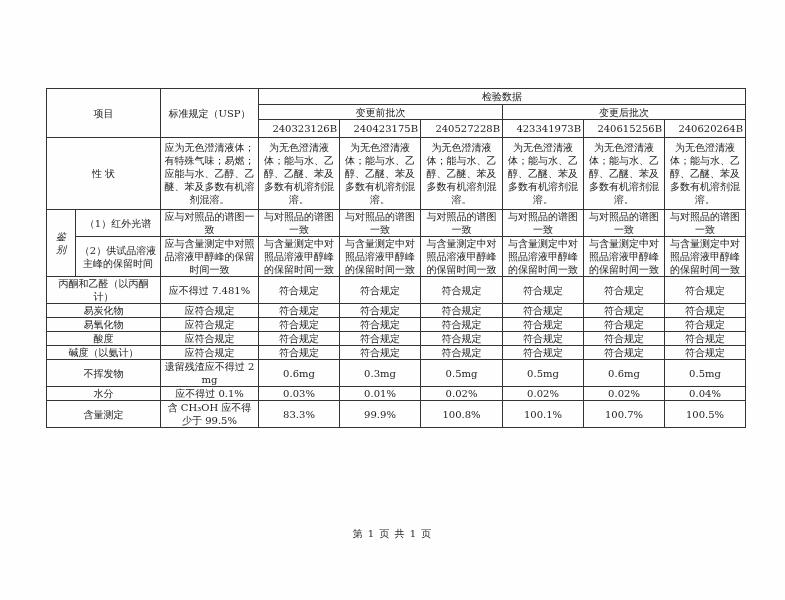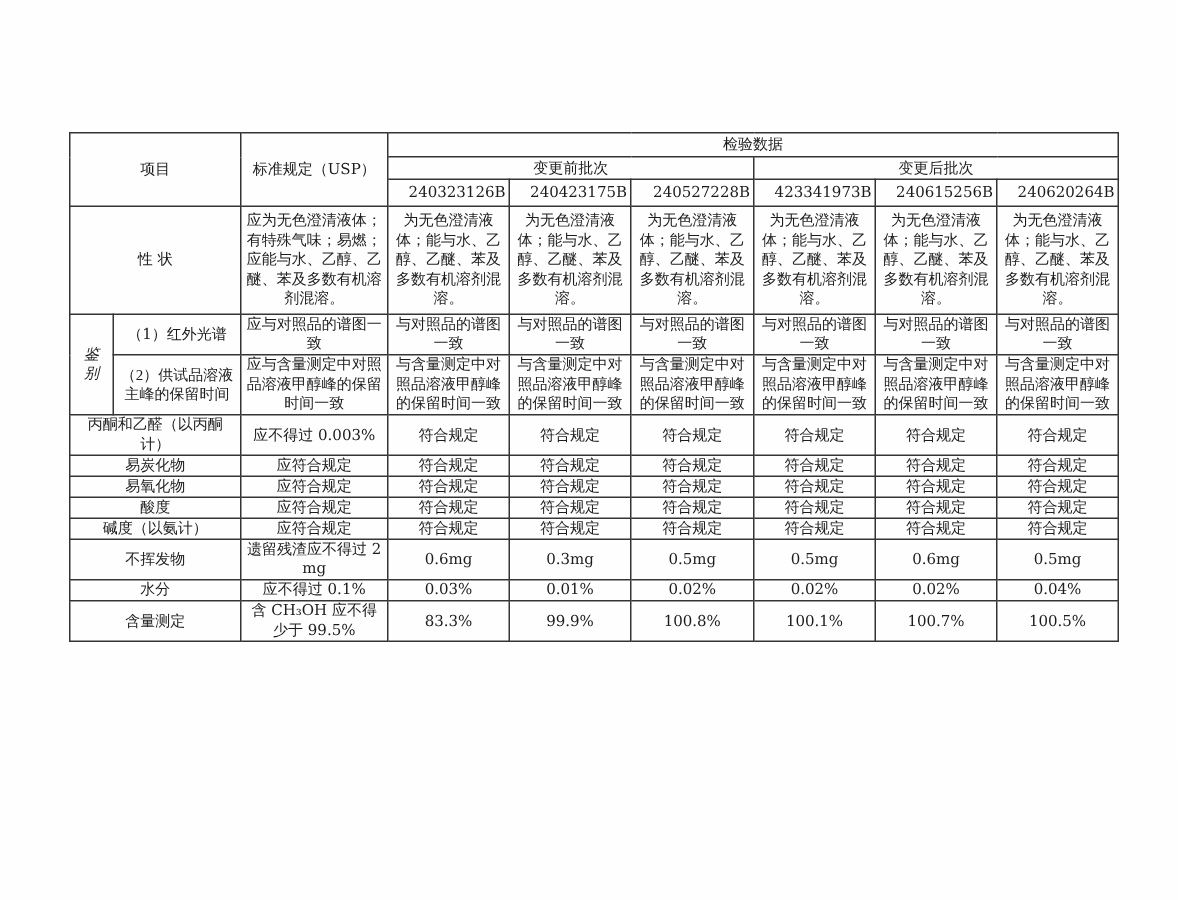--- a/index.html
+++ b/index.html
@@ -21,21 +21,21 @@
     border:1px solid #343434;
     padding:0 2px;
     vertical-align:middle;
     word-break:break-all;
   }
   tr.rh1{height:16px;}
   tr.rh2{height:15px;}
   tr.rh3{height:18px;text-align:right;}
   tr.rxz{height:72px;}
   tr.rj1{height:24px;}
-  tr.rj2{height:36px;font-family:Liberation Serif, serif;}
+  tr.rj2{height:36px;}
   tr.rs{height:13px;}
   tr.rnv{height:27px;margin-top:11px;}
   tr.rassay{height:26px;}
   .vcell span{display:inline-block;width:1em;line-height:13px;font-style:italic;}
   .footer{
     position:absolute;left:0;top:527px;width:785px;
     text-align:center;font-size:10px;color:#2a2a2a;letter-spacing:1px;
   }
 </style>
 </head>
@@ -104,21 +104,21 @@
       <td>与含量测定中对照品溶液甲醇峰的保留时间一致</td>
       <td>与含量测定中对照品溶液甲醇峰的保留时间一致</td>
       <td>与含量测定中对照品溶液甲醇峰的保留时间一致</td>
       <td>与含量测定中对照品溶液甲醇峰的保留时间一致</td>
       <td>与含量测定中对照品溶液甲醇峰的保留时间一致</td>
       <td>与含量测定中对照品溶液甲醇峰的保留时间一致</td>
     </tr>
 
     <tr class="rs">
       <td colspan="2">丙酮和乙醛（以丙酮计）</td>
-      <td>应不得过 0.003%</td>
+      <td>应不得过 7.481%</td>
       <td>符合规定</td>
       <td>符合规定</td>
       <td>符合规定</td>
       <td>符合规定</td>
       <td>符合规定</td>
       <td>符合规定</td>
     </tr>
 
     <tr class="rs">
       <td colspan="2">易炭化物</td>
@@ -192,14 +192,15 @@
       <td>83.3%</td>
       <td>99.9%</td>
       <td>100.8%</td>
       <td>100.1%</td>
       <td>100.7%</td>
       <td>100.5%</td>
     </tr>
   </tbody>
     </table>
 
+  <div class="footer">第 1 页 共 1 页</div>
 
 </div>
 
 </body></html>

